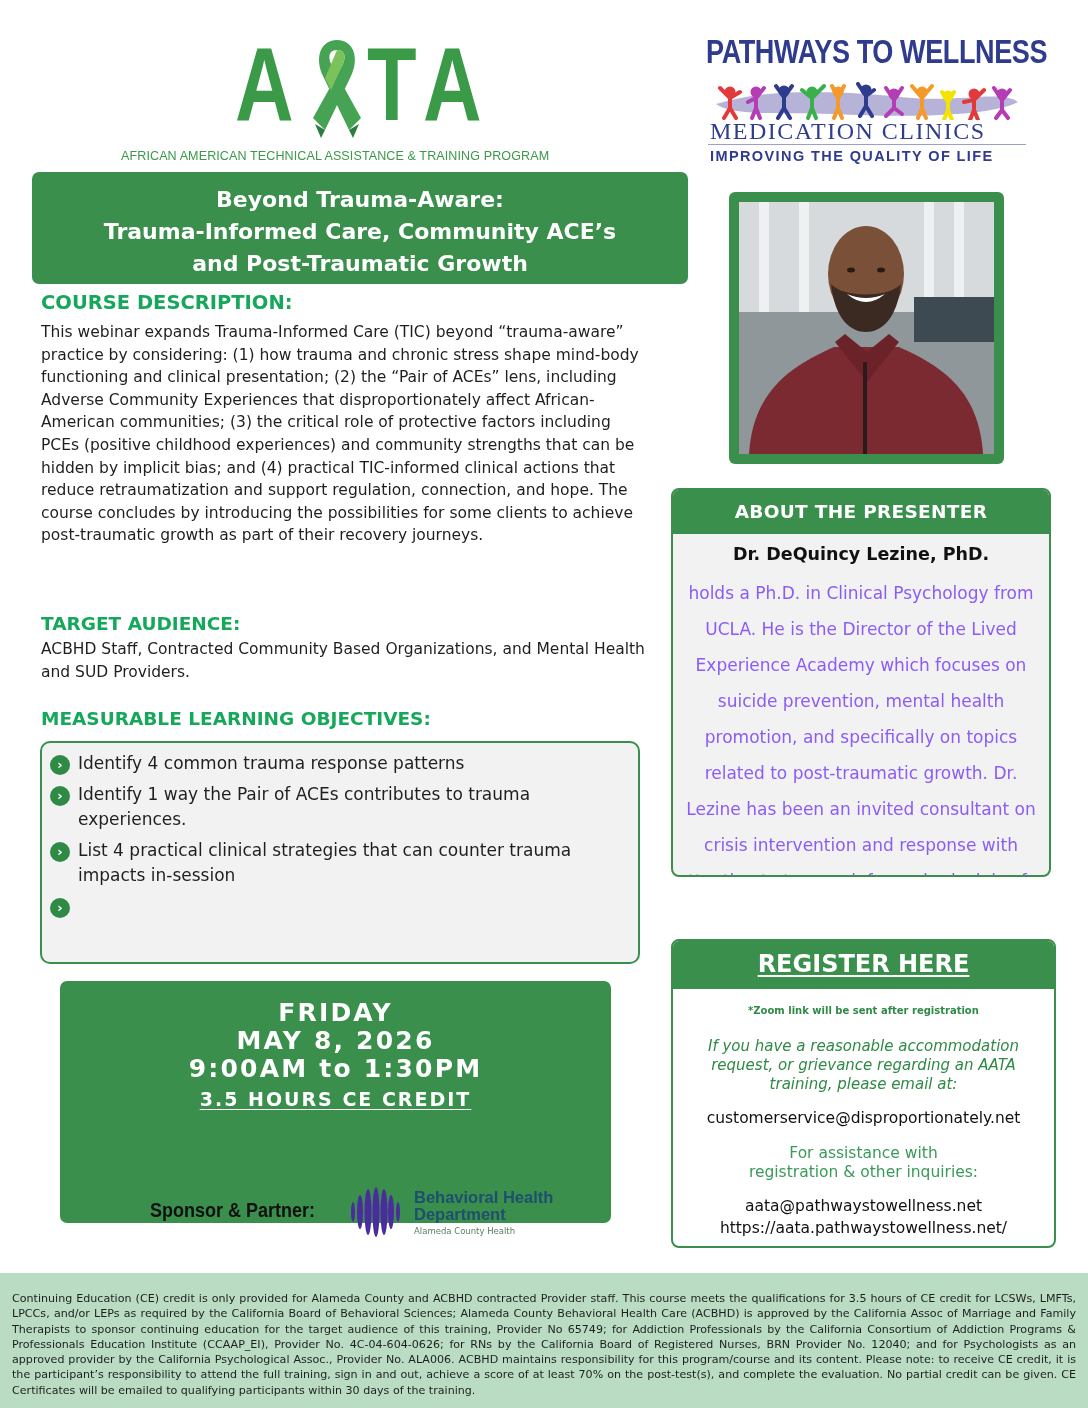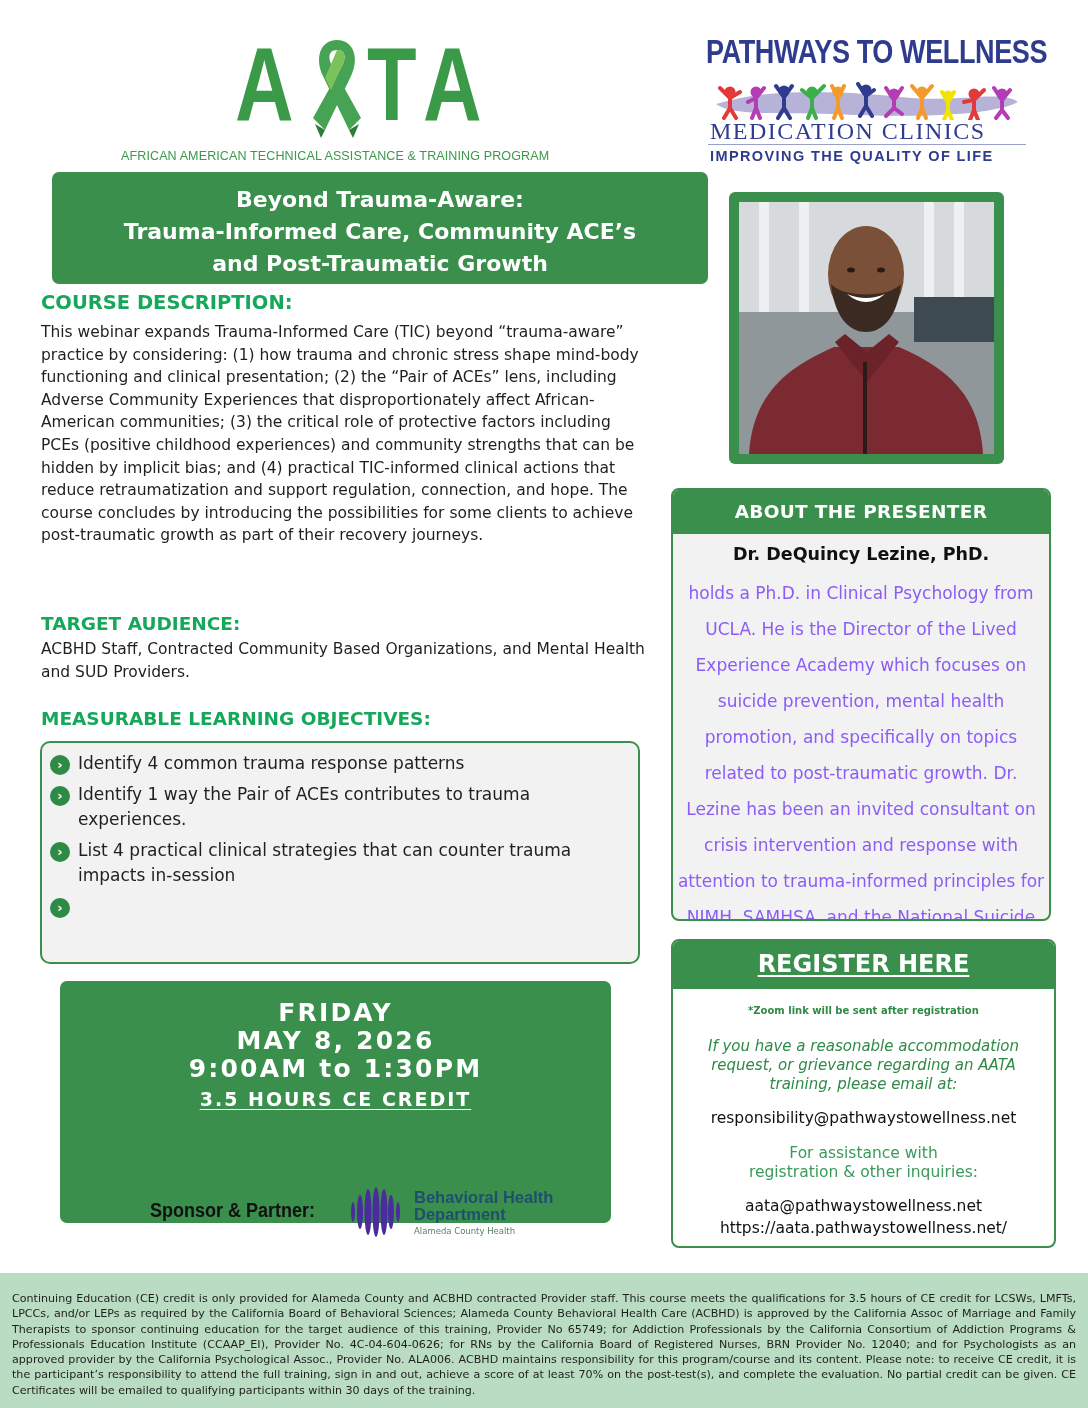--- a/index.html
+++ b/index.html
@@ -22,21 +22,21 @@
         font-size: 33px; line-height: 36px; color: #2f3c8e; white-space: nowrap; transform: scaleX(0.82); transform-origin: left top; letter-spacing: -0.5px; }
   #ptw-logo .swoosh { position: absolute; left: 12px; top: 52px; width: 310px; height: 38px; }
   #ptw-logo .t2 { position: absolute; left: 10px; top: 88px; font-family: "Liberation Serif", serif;
         font-size: 24px; line-height: 26px; color: #2f3c8e; letter-spacing: 1.5px; white-space: nowrap; }
   #ptw-logo .rule { position: absolute; left: 8px; top: 114px; width: 318px; height: 1px; background: #9aa0c8; }
   #ptw-logo .t3 { position: absolute; left: 10px; top: 117px; font-family: "Liberation Sans", sans-serif; font-weight: bold;
         font-size: 14.5px; line-height: 18px; color: #2f3c8e; letter-spacing: 1.4px; white-space: nowrap; }
 
   
   #title-banner { left: 32px; top: 172px; width: 656px; height: 112px; background: #3a8f4c;
-        border-radius: 7px; color: #ffffff; text-align: center; padding-top: 12px; margin-left: 20px; }
+        border-radius: 7px; color: #ffffff; text-align: center; padding-top: 12px; }
   #title-banner .ln { font-weight: bold; font-size: 22px; line-height: 32px; white-space: nowrap; }
 
   
   .sec-h { font-weight: bold; color: #16a85a; font-size: 19.5px; line-height: 24px; white-space: nowrap; }
   .body-txt { font-size: 15.5px; line-height: 22.6px; color: #1f1f1f; }
 
   #course-h { left: 41px; top: 291px; }
   #course-body { left: 41px; top: 321px; width: 612px; }
   #target-h { left: 41px; top: 612px; font-size: 18.5px; }
   #target-body { left: 41px; top: 638px; width: 612px; }
@@ -64,21 +64,21 @@
         font-weight: bold; font-size: 16.5px; line-height: 17px; color: #1e4f6e; }
   #bhd-sub { position: absolute; left: 354px; top: 43px; font-size: 8.5px; color: #5c7f63; white-space: nowrap; }
 
   
   #photo-frame { left: 729px; top: 192px; width: 275px; height: 272px; background: #3a8f4c; border-radius: 6px; padding: 10px; }
   #photo { width: 100%; height: 100%; position: relative; overflow: hidden;
         background: linear-gradient(180deg, #c9ccce 0%, #b9bec2 40%, #7d8388 60%, #9da2a5 100%); }
   #photo svg { position: absolute; left: 0; top: 0; }
 
   
-  #about-box { left: 671px; top: 488px; width: 380px; height: 433px; background: #f2f2f2;
+  #about-box { left: 671px; top: 488px; width: 380px; height: 389px; background: #f2f2f2;
         border: 2px solid #3a8f4c; border-radius: 8px; overflow: hidden; }
   #about-head { height: 44px; background: #3a8f4c; color: #fff; font-weight: bold; font-size: 18.5px; line-height: 44px;
         text-align: center; letter-spacing: 0.3px; }
   #presenter-name { text-align: center; font-weight: bold; font-size: 17.5px; line-height: 24px; margin-top: 8px; color: #111; }
   #presenter-bio { text-align: center; font-size: 17px; line-height: 36px; color: #8b5cf6; padding: 0 4px; margin-top: 9px; }
 
   
   #register-box { left: 671px; top: 939px; width: 385px; height: 309px; background: #ffffff;
         border: 2px solid #3a8f4c; border-radius: 8px; overflow: hidden; text-align: center; }
   #register-head { height: 48px; background: #3a8f4c; color: #fff; font-weight: bold; font-size: 24px; line-height: 46px;
@@ -249,21 +249,21 @@
 <div id="about-box" class="abs">
   <div id="about-head">ABOUT THE PRESENTER</div>
   <div id="presenter-name">Dr. DeQuincy Lezine, PhD.</div>
   <div id="presenter-bio">holds a Ph.D. in Clinical Psychology from UCLA. He is the Director of the Lived Experience Academy which focuses on suicide prevention, mental health promotion, and specifically on topics related to post-traumatic growth. Dr. Lezine has been an invited consultant on crisis intervention and response with attention to trauma-informed principles for NIMH, SAMHSA, and the National Suicide Prevention Lifeline, among other organizations.</div>
 </div>
 
 <div id="register-box" class="abs">
   <a id="register-head" href="#">REGISTER HERE</a>
   <div id="zoom-note">*Zoom link will be sent after registration</div>
   <div id="accom-note">If you have a reasonable accommodation request, or grievance regarding an AATA training, please email at:</div>
-  <a id="cs-email" href="#">responsibility@pathwaystowellness.net</a>
+  <a id="cs-email" href="#">customerservice@disproportionately.net</a>
   <div id="assist-note">
     <div>For assistance with</div>
     <div>registration &amp; other inquiries:</div>
   </div>
   <a id="aata-email" href="#">aata@pathwaystowellness.net</a>
   <a id="aata-url" href="#">https://aata.pathwaystowellness.net/</a>
 </div>
 
 <div id="footer" class="abs">
   <div id="footer-text">Continuing Education (CE) credit is only provided for Alameda County and ACBHD contracted Provider staff. This course meets the qualifications for 3.5 hours of CE credit for LCSWs, LMFTs, LPCCs, and/or LEPs as required by the California Board of Behavioral Sciences; Alameda County Behavioral Health Care (ACBHD) is approved by the California Assoc of Marriage and Family Therapists to sponsor continuing education for the target audience of this training, Provider No 65749; for Addiction Professionals by the California Consortium of Addiction Programs &amp; Professionals Education Institute (CCAAP_EI), Provider No. 4C-04-604-0626; for RNs by the California Board of Registered Nurses, BRN Provider No. 12040; and for Psychologists as an approved provider by the California Psychological Assoc., Provider No. ALA006. ACBHD maintains responsibility for this program/course and its content. Please note: to receive CE credit, it is the participant’s responsibility to attend the full training, sign in and out, achieve a score of at least 70% on the post-test(s), and complete the evaluation. No partial credit can be given. CE Certificates will be emailed to qualifying participants within 30 days of the training.</div>

